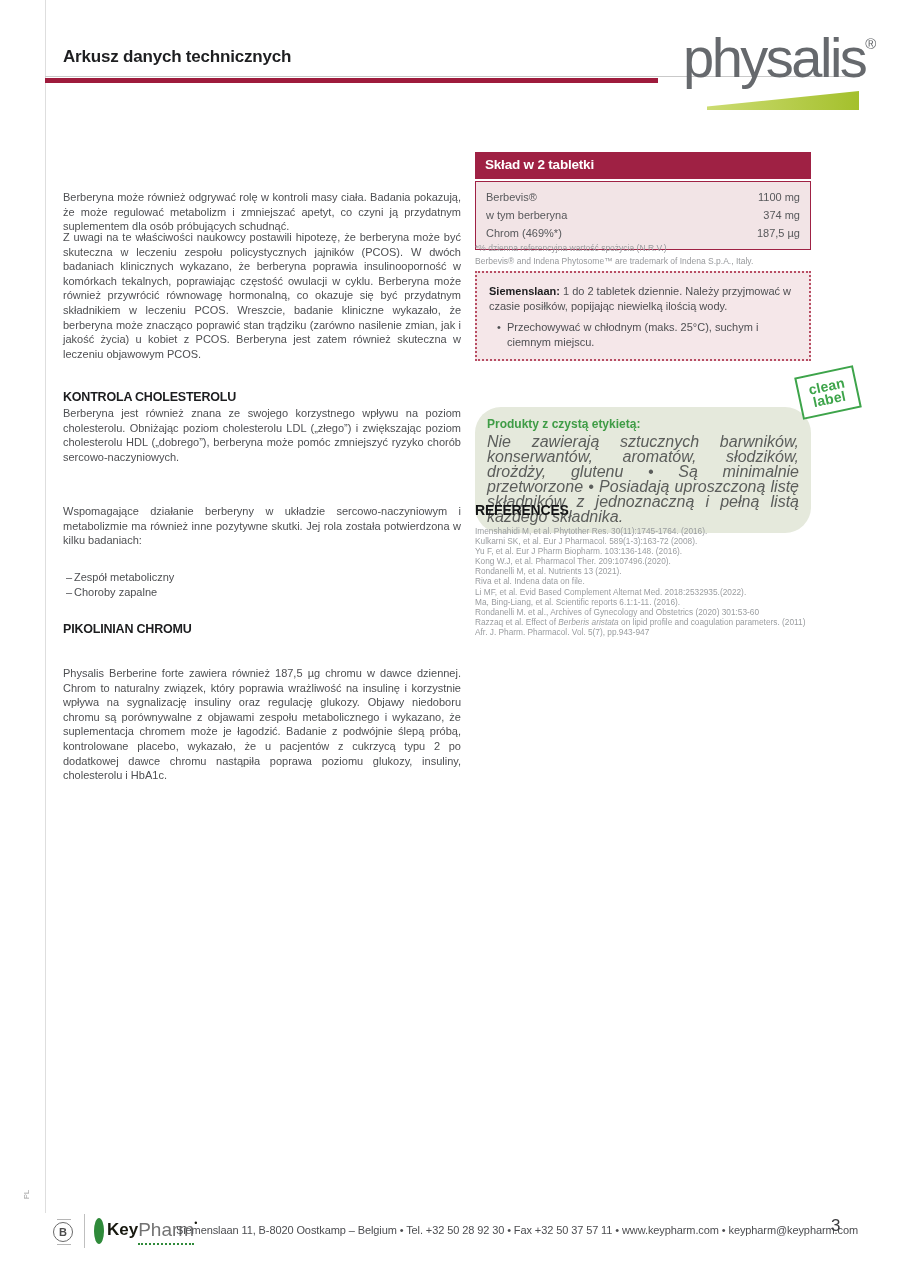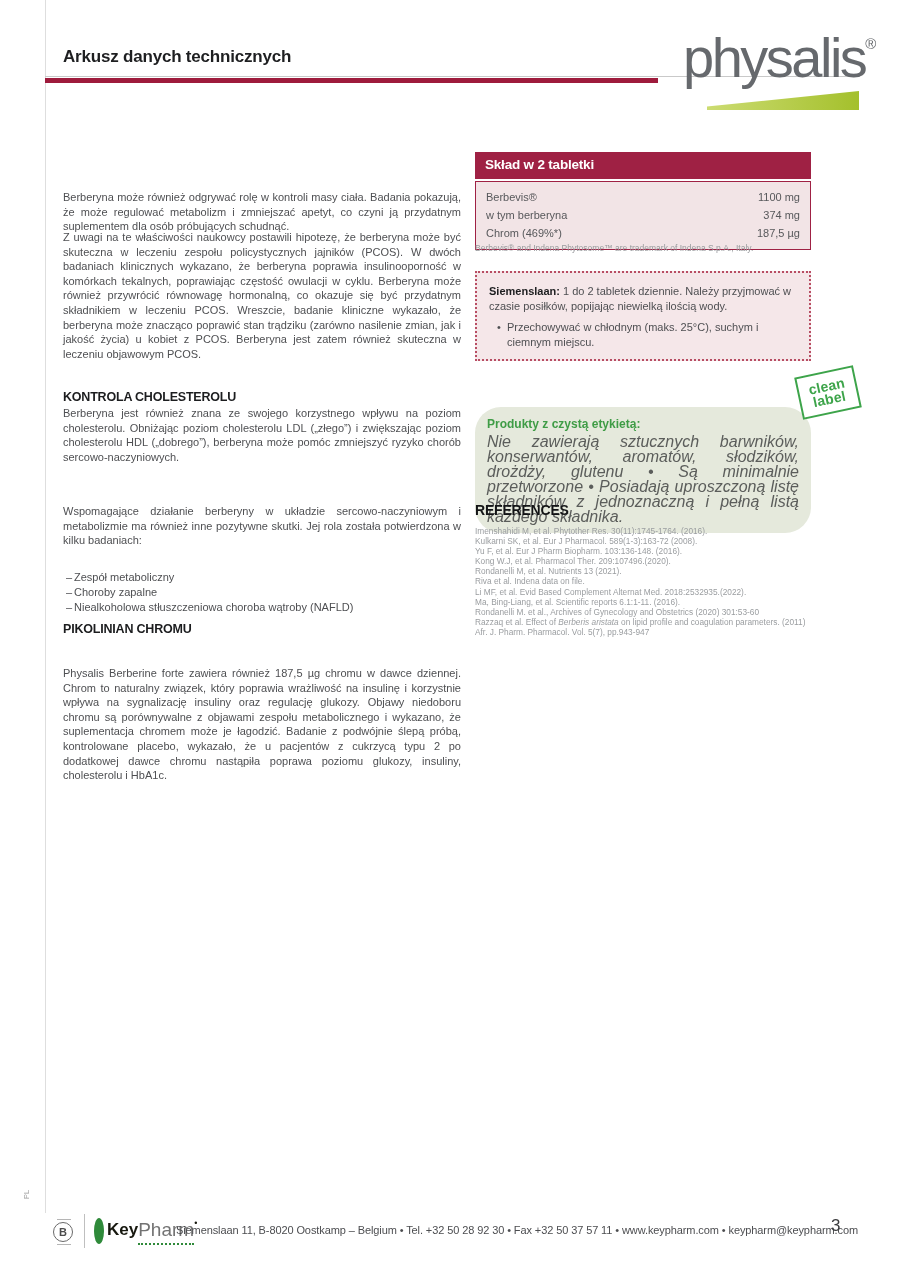--- a/index.html
+++ b/index.html
@@ -89,21 +89,20 @@
 
   <div class="left-col">
     <p class="blk" style="top:0;margin-top:44px;">Berberyna może również odgrywać rolę w kontroli masy ciała. Badania pokazują, że może regulować metabolizm i zmniejszać apetyt, co czyni ją przydatnym suplementem dla osób próbujących schudnąć.</p>
     <p class="blk" style="top:84px;">Z uwagi na te właściwości naukowcy postawili hipotezę, że berberyna może być skuteczna w leczeniu zespołu policystycznych jajników (PCOS). W dwóch badaniach klinicznych wykazano, że berberyna poprawia insulinooporność w komórkach tekalnych, poprawiając częstość owulacji w cyklu. Berberyna może również przywrócić równowagę hormonalną, co okazuje się być przydatnym składnikiem w leczeniu PCOS. Wreszcie, badanie kliniczne wykazało, że berberyna może znacząco poprawić stan trądziku (zarówno nasilenie zmian, jak i jakość życia) u kobiet z PCOS. Berberyna jest zatem również skuteczna w leczeniu objawowym PCOS.</p>
     <div class="blk lc-h" style="top:244px;">KONTROLA CHOLESTEROLU</div>
     <p class="blk" style="top:260px;">Berberyna jest również znana ze swojego korzystnego wpływu na poziom cholesterolu. Obniżając poziom cholesterolu LDL („złego”) i zwiększając poziom cholesterolu HDL („dobrego”), berberyna może pomóc zmniejszyć ryzyko chorób sercowo-naczyniowych.</p>
     <p class="blk" style="top:358px;">Wspomagające działanie berberyny w układzie sercowo-naczyniowym i metabolizmie ma również inne pozytywne skutki. Jej rola została potwierdzona w kilku badaniach:</p>
     <div class="blk lc-list" style="top:424px;">
       <div><span class="marker">–</span><span>Zespół metaboliczny</span></div>
       <div><span class="marker">–</span><span>Choroby zapalne</span></div>
-      <div><span class="marker">–</span><span>Niealkoholowa stłuszczeniowa choroba wątroby (NAFLD)</span></div>
     </div>
     <div class="blk lc-h" style="top:476px;">PIKOLINIAN CHROMU</div>
     <p class="blk" style="top:520px;">Physalis Berberine forte zawiera również 187,5 µg chromu w dawce dziennej. Chrom to naturalny związek, który poprawia wrażliwość na insulinę i korzystnie wpływa na sygnalizację insuliny oraz regulację glukozy. Objawy niedoboru chromu są porównywalne z objawami zespołu metabolicznego i wykazano, że suplementacja chromem może je łagodzić. Badanie z podwójnie ślepą próbą, kontrolowane placebo, wykazało, że u pacjentów z cukrzycą typu 2 po dodatkowej dawce chromu nastąpiła poprawa poziomu glukozy, insuliny, cholesterolu i HbA1c.</p>
   </div>
 
   <div class="right-col">
     <div class="rc-blk comp-header">Skład w 2 tabletki</div>
     <div class="rc-blk comp-body">
       <div class="comp-row">
         <span>Berbevis®</span>
@@ -112,20 +111,21 @@
       <div class="comp-row">
         <span>w tym berberyna</span>
         <span>374 mg</span>
       </div>
       <div class="comp-row">
         <span>Chrom (469%*)</span>
         <span>187,5 µg</span>
       </div>
     </div>
     <div class="rc-blk comp-notes">
+      <div>*% dzienna referencyjna wartość spożycia (N.R.V.)</div>
       <div>Berbevis® and Indena Phytosome™ are trademark of Indena S.p.A., Italy.</div>
     </div>
 
     <div class="rc-blk usage-box">
       <div><span class="usage-label">Siemenslaan:</span><span> 1 do 2 tabletek dziennie. Należy przyjmować w czasie posiłków, popijając niewielką ilością wody.</span></div>
       <div class="usage-bullet"><span class="marker">•</span><span>Przechowywać w chłodnym (maks. 25°C), suchym i ciemnym miejscu.</span></div>
     </div>
 
     <div class="rc-blk green-box">
       <div class="gb-title">Produkty z czystą etykietą:</div>

